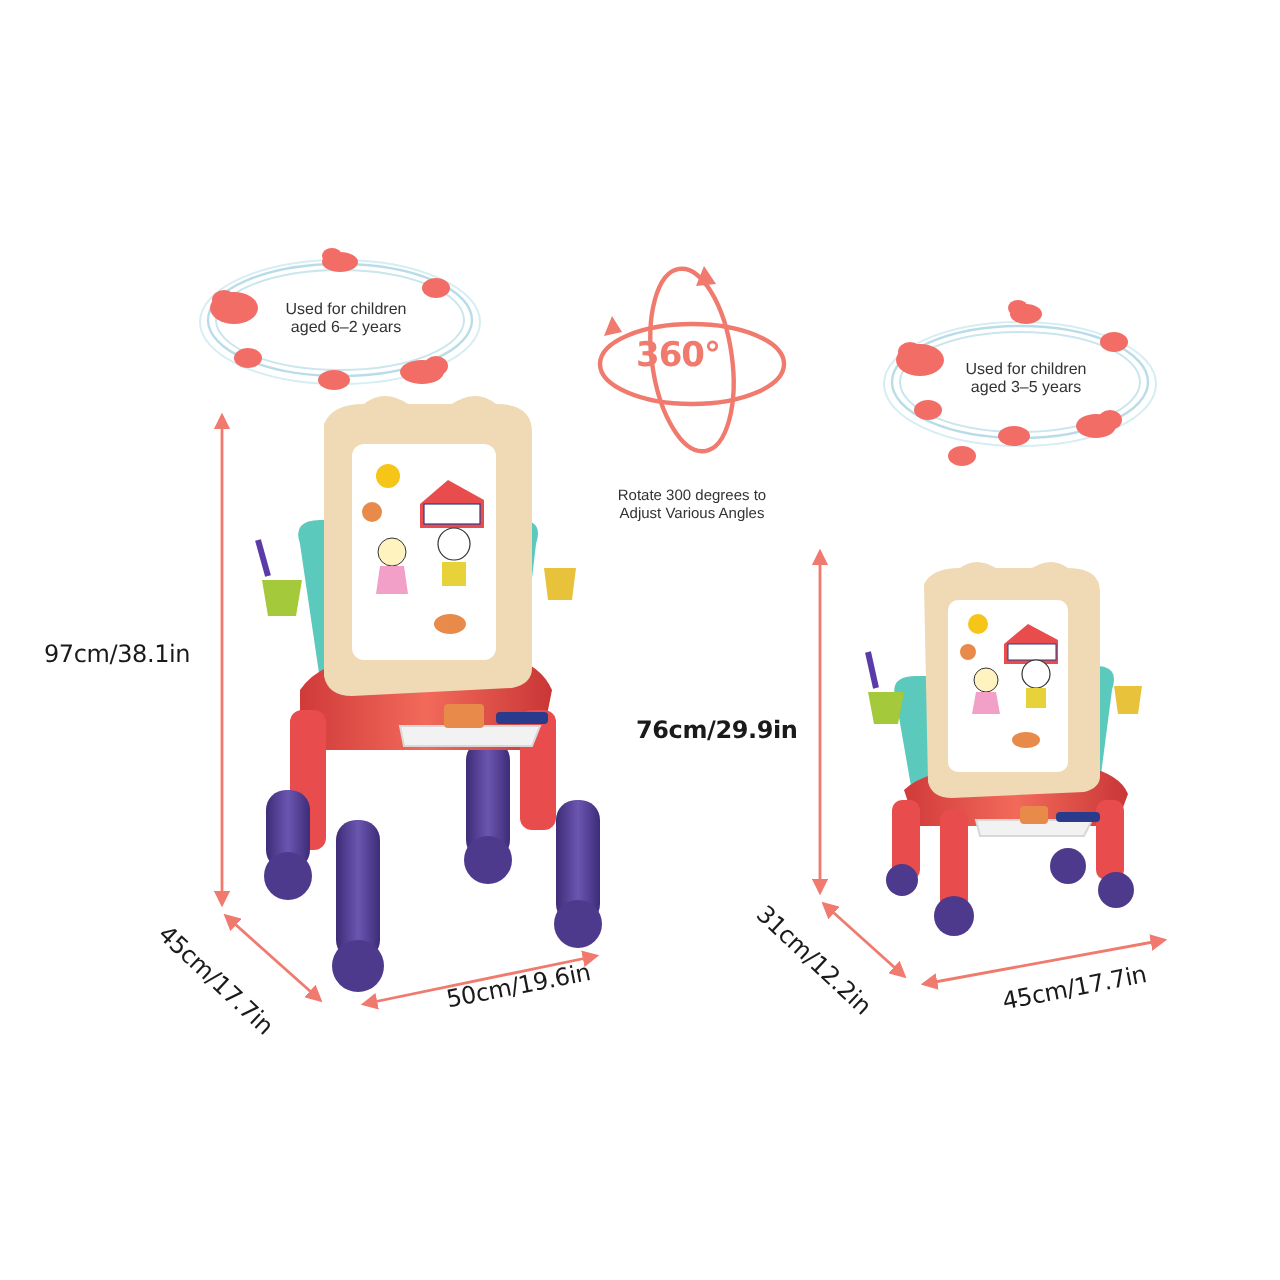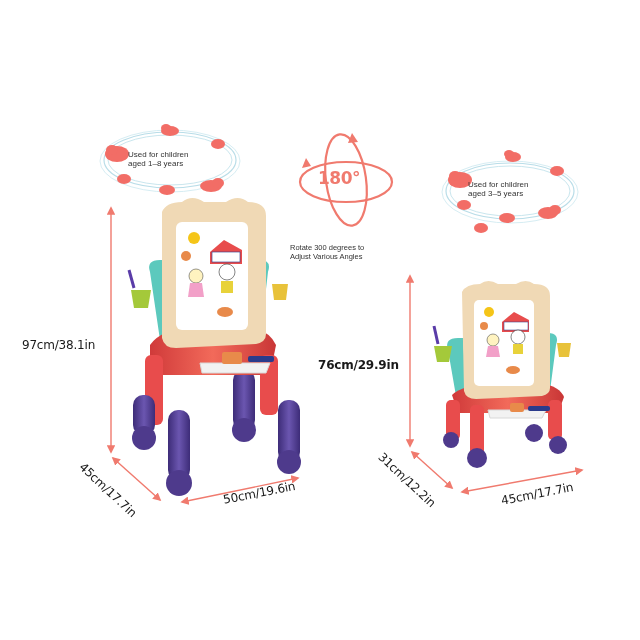--- a/index.html
+++ b/index.html
@@ -1,20 +1,20 @@
 <!DOCTYPE html>
 <html><head>
 <meta charset="utf-8">
 <style>
   html, body { margin:0; padding:0; background:#ffffff; }
   body { width:640px; height:640px; position:relative; overflow:hidden; font-family:"Liberation Sans", sans-serif; }
   .abs { position:absolute; }
   .label { color:#1a1a1a; font-family:"DejaVu Sans", sans-serif; white-space:nowrap; }
   .dim { font-size:12px; letter-spacing:-0.2px; }
-  .small { font-size:8px; line-height:9px; color:#333; }
+  .small { font-size:8px; line-height:9px; text-align:center; color:#333; }
   svg { position:absolute; left:0; top:0; }
 </style>
 </head>
 <body>
 
 <svg width="640" height="640" viewBox="0 0 640 640">
   <defs>
     <marker id="arr" viewBox="0 0 10 10" refX="8" refY="5" markerWidth="6" markerHeight="6" orient="auto-start-reverse">
       <path d="M0,0 L10,5 L0,10 z" fill="#f07a6e"></path>
     </marker>
@@ -151,34 +151,34 @@
     <path d="M488 346 l10 0 l2 11 l-14 0 z" fill="#f2a0c8"></path>
     <circle cx="518" cy="337" r="7" fill="#ffffff" stroke="#333" stroke-width="0.6"></circle>
     <rect x="513" y="344" width="10" height="10" fill="#e8d23a"></rect>
     <ellipse cx="513" cy="370" rx="7" ry="4" fill="#e88a4a"></ellipse>
     <ellipse cx="484" cy="326" rx="4" ry="4" fill="#e88a4a"></ellipse>
   </g>
 </svg>
 
 <div class="abs small" style="left:128px; top:150px; width:90px;">
   <div>Used for children</div>
-  <div>aged 1–8 years</div>
+  <div>aged 6–2 years</div>
 </div>
 
-<div class="abs" style="left:318px; top:168px; font-size:17px; font-weight:bold; color:#f07a6e; font-family:'DejaVu Sans', sans-serif; letter-spacing:-0.5px;">180°</div>
+<div class="abs" style="left:318px; top:168px; font-size:17px; font-weight:bold; color:#f07a6e; font-family:'DejaVu Sans', sans-serif; letter-spacing:-0.5px;">360°</div>
 
 <div class="abs small" style="left:290px; top:244px; width:112px; font-size:7.5px; line-height:8.5px;">
   <div>Rotate 300 degrees to</div>
   <div>Adjust Various Angles</div>
 </div>
 
 <div class="abs small" style="left:468px; top:180px; width:90px;">
   <div>Used for children</div>
   <div>aged 3–5 years</div>
 </div>
 
-<div class="abs label dim" style="left:22px; top:338px;">97cm/38.1in</div>
+<div class="abs label dim" style="left:22px; top:320px;">97cm/38.1in</div>
 <div class="abs label dim" style="left:86px; top:460px; transform-origin:left top; transform:rotate(43deg);">45cm/17.7in</div>
 <div class="abs label dim" style="left:222px; top:493px; transform-origin:left top; transform:rotate(-11deg);">50cm/19.6in</div>
 
 <div class="abs label dim" style="left:318px; top:358px;font-weight:bold;">76cm/29.9in</div>
 <div class="abs label dim" style="left:385px; top:450px; transform-origin:left top; transform:rotate(43deg);">31cm/12.2in</div>
 <div class="abs label dim" style="left:500px; top:494px; transform-origin:left top; transform:rotate(-11deg);">45cm/17.7in</div>
 
 </body></html>

